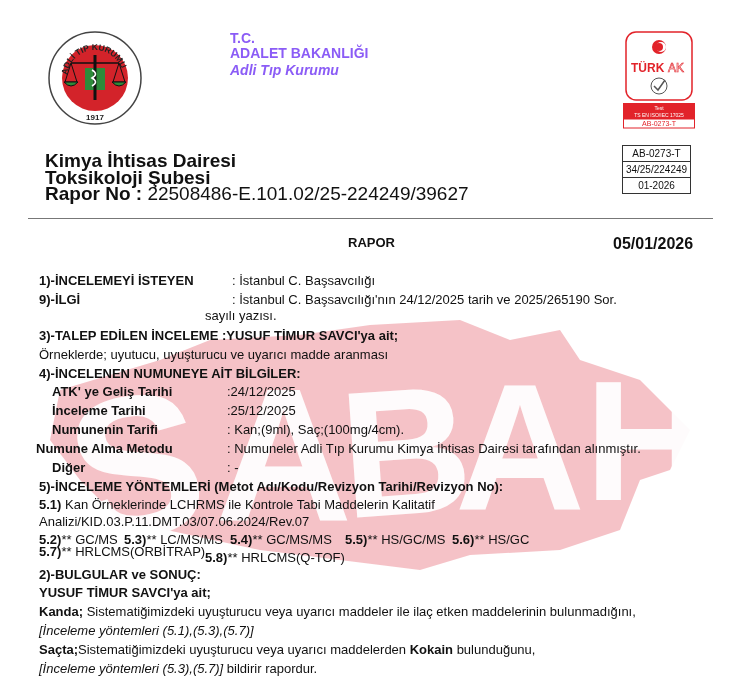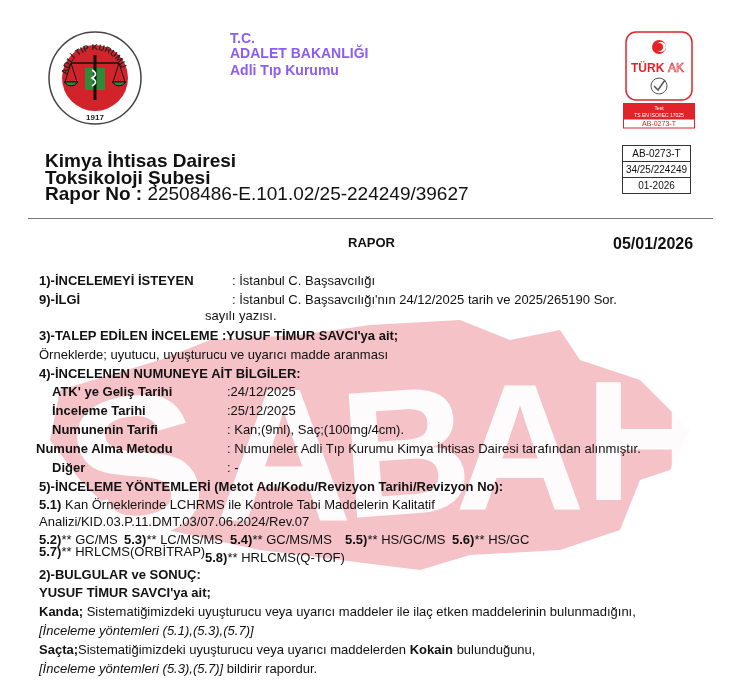--- a/index.html
+++ b/index.html
@@ -6,21 +6,21 @@
   body {
     width: 730px; height: 700px; background: #ffffff; position: relative; overflow: hidden;
     font-family: "Liberation Sans", sans-serif; color: #111;
   }
   .abs { position: absolute; }
   .b { font-weight: bold; }
   .logo-atk { left: 47px; top: 30px; width: 96px; height: 96px; }
   .hdr { left: 230px; width: 280px; text-align: left; font-weight: bold; color: #8b5cf6; }
   .hdr-tc { top: 30px; font-size: 14px; }
   .hdr-ab { top: 45px; font-size: 14px; }
-  .hdr-atk { top: 62px; font-size: 14px; }
+  .hdr-atk { top: 62px; font-size: 14px; font-style: italic; }
   .turkak { left: 623px; top: 30px; width: 72px; height: 100px; }
   .codes { left: 622px; top: 145px; width: 69px; border-collapse: collapse; font-size: 10px; }
   .codes td { border: 1px solid #333; text-align: center; padding: 1px 0; height: 13px; }
   .dept { left: 45px; font-size: 19px; }
   .rule { left: 28px; top: 218px; width: 685px; height: 1px; background: #777; }
   .rapor { left: 348px; top: 235px; font-size: 13px; font-weight: bold; text-align: right; }
   .rdate { left: 613px; top: 235px; font-size: 16px; font-weight: bold; }
   .line { left: 39px; font-size: 13px; white-space: nowrap; }
   .watermark { left: 40px; top: 320px; width: 680px; height: 250px; pointer-events: none; }
   .content { z-index: 2; }

